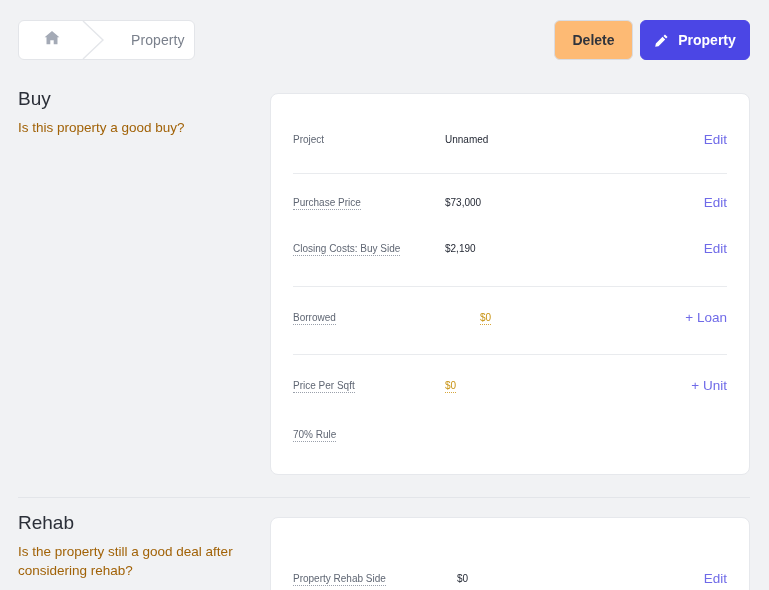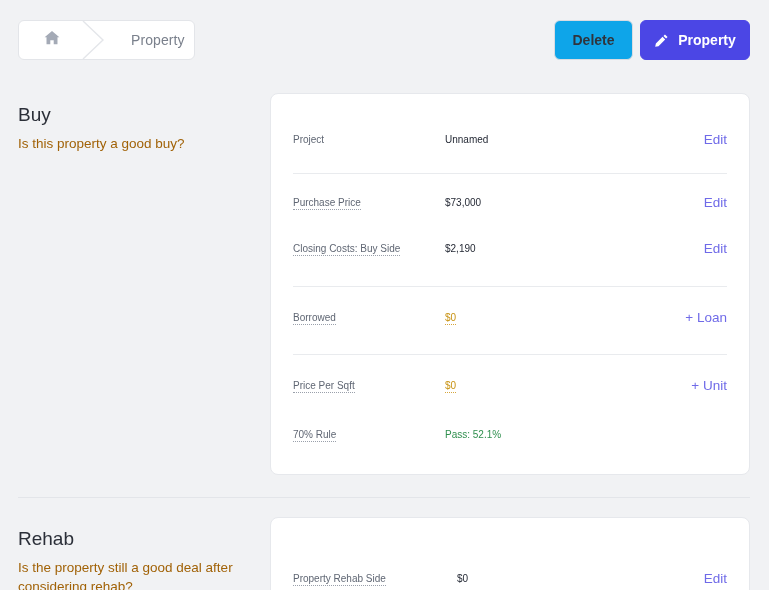--- a/index.html
+++ b/index.html
@@ -69,21 +69,21 @@
     display: flex;
     align-items: center;
     justify-content: center;
     font-size: 14px;
     cursor: pointer;
     user-select: none;
   }
   .btn-delete {
     right: 136px;
     width: 79px;
-    background: #0ea5e9;
+    background: #fdba74;
     border: 1px solid #d9dce2;
     color: #30343c;
     font-weight: 600;
     text-align: center;
   }
   .btn-property {
     right: 19px;
     width: 110px;
     background: #4b46e5;
     border: 1px solid #4b46e5;
@@ -98,21 +98,21 @@
     position: absolute;
     left: 0;
     width: 769px;
   }
   .sec-buy  { top: 88px; }
   .sec-rehab{ top: 512px; }
 
   .sec-left {
     position: absolute;
     left: 18px;
-    top: 16px;
+    top: 0;
     width: 240px;
   }
   .sec-title {
     font-size: 19px;
     font-weight: 400;
     color: #2b2f38;
     margin: 0 0 8px 0;
     line-height: 22px;
   }
   .sec-sub {
@@ -263,37 +263,36 @@
       </div>
       <div class="row" style="padding:8px 0 20px 0;">
         <div class="row-label hinted"><span class="txt">Closing Costs: Buy Side</span></div>
         <div class="row-value"><span class="txt">$2,190</span></div>
         <div class="row-action">Edit</div>
       </div>
     </div>
     <div class="divider"></div>
 
     <div class="rows">
-      <div class="row" style="padding:20px 0 19px 0;">
+      <div class="row" style="padding:20px 0 19px 0;gap:35px;">
         <div class="row-label hinted"><span class="txt">Borrowed</span></div>
         <div class="row-value amber"><span class="txt">$0</span></div>
         <div class="row-action">+ Loan</div>
       </div>
     </div>
     <div class="divider"></div>
 
     <div class="rows">
       <div class="row" style="padding:20px 0 11px 0;">
         <div class="row-label hinted"><span class="txt">Price Per Sqft</span></div>
         <div class="row-value amber"><span class="txt">$0</span></div>
         <div class="row-action">+ Unit</div>
       </div>
       <div class="row" style="padding:10px 0 0 0;">
         <div class="row-label hinted"><span class="txt">70% Rule</span></div>
-        <div class="row-value green"><span class="txt">Pass: 52.1%</span></div>
         <div class="row-action"></div>
       </div>
     </div>
 
   </div>
 </div>
 
 <div class="page-divider"></div>
 
 <div class="section sec-rehab">

